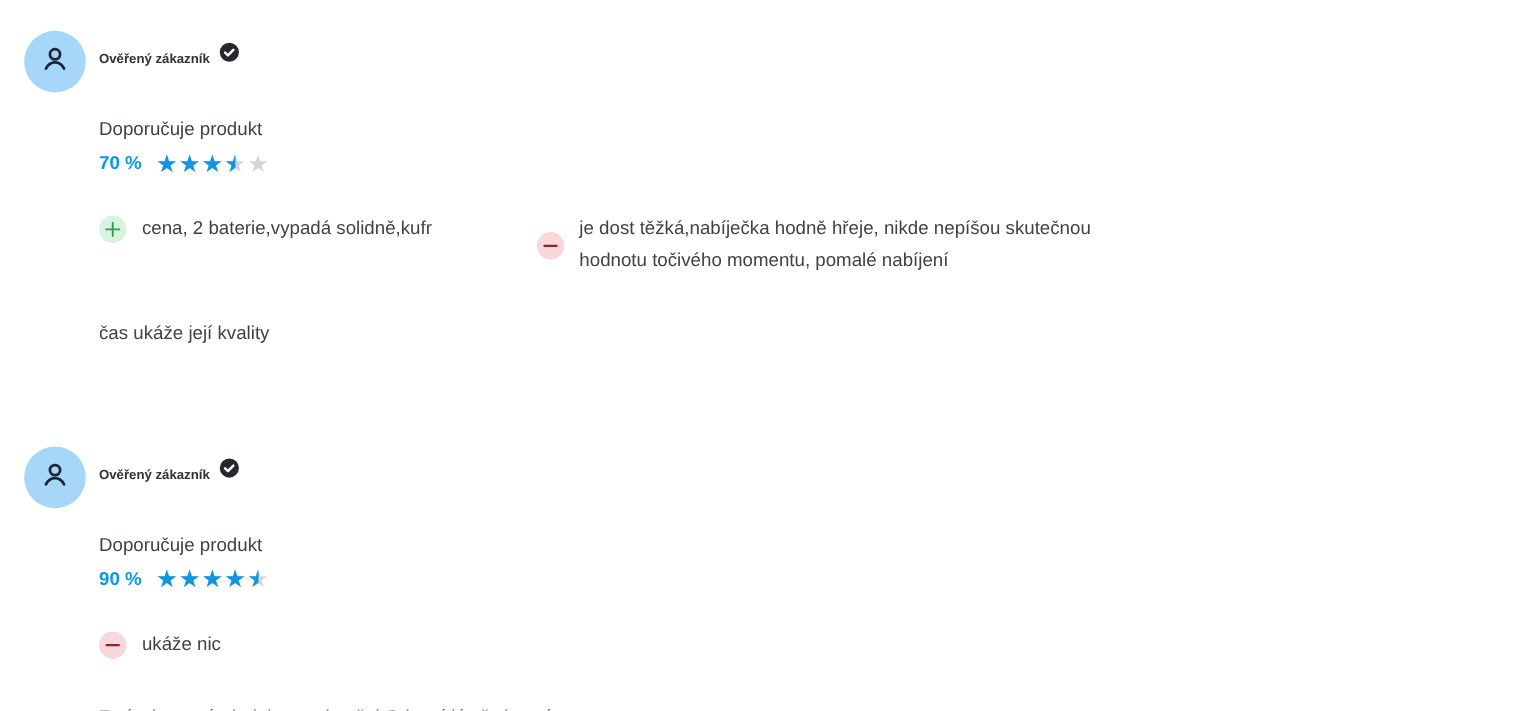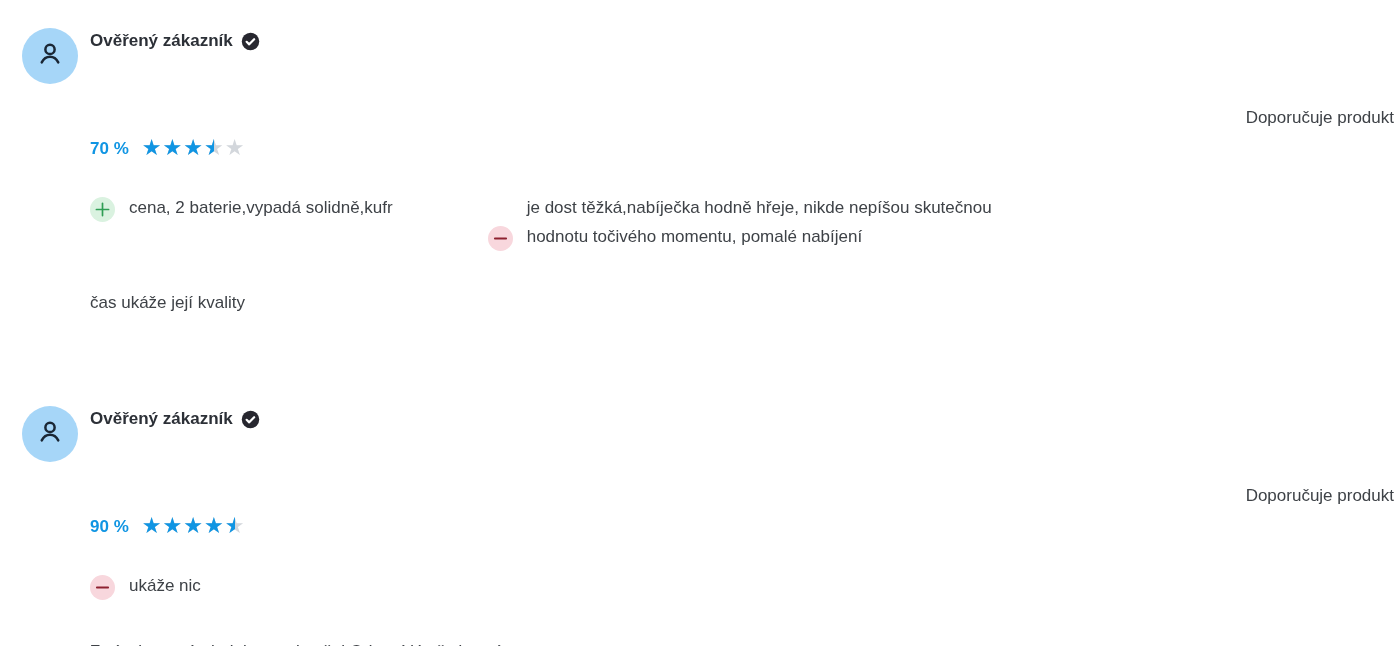--- a/index.html
+++ b/index.html
@@ -32,49 +32,49 @@
 
   .review-header{display:flex;align-items:flex-start;}
   .avatar{
     width:56px;height:56px;border-radius:50%;
     background:var(--avatar-bg);
     display:flex;align-items:center;justify-content:center;
     flex:0 0 56px;margin-right:12px;
   }
   .header-text{padding-top:2px;}
   .name-row{display:flex;align-items:center;gap:8px;line-height:22px;}
-  .author-name{font-weight:bold;color:var(--name);font-size:17px;}
+  .author-name{font-weight:bold;color:var(--name);font-size:12px;margin-top:12px;}
   .verified-badge{display:inline-flex;}
   .date-row{margin-top:5px;line-height:22px;color:var(--text);}
   .shop-link{
     color:var(--text);
     text-decoration:underline;
     text-underline-offset:3px;
     margin-left:0.28em;
     cursor:pointer;
   }
 
   .review-body{margin-left:68px;}
-  .recommend{margin-top:23px;line-height:22px;text-align:right;}
-  .rating-row{margin-top:9px;display:flex;align-items:flex-start;line-height:22px;}
+  .recommend{margin-top:23px;line-height:22px;}
+  .rating-row{margin-top:9px;display:flex;align-items:center;line-height:22px;}
   .rating-percent{color:var(--blue);font-weight:bold;margin-right:13px;}
   .stars{display:inline-flex;align-items:center;}
   .star{
     position:relative;display:inline-block;
     font-size:22px;line-height:19px;height:20px;
     margin-right:1px;color:var(--star-empty);
   }
   .star-base{display:inline-block;}
   .star-fill{
     position:absolute;left:0;top:0;height:100%;
     overflow:hidden;white-space:nowrap;color:var(--blue);
   }
 
   .proscons-row{margin-top:35px;display:flex;align-items:flex-start;gap:95px;}
-  .opinion{display:flex;align-items:flex-end;}
+  .opinion{display:flex;align-items:center;}
   .opinion-icon{
     width:25px;height:25px;border-radius:50%;
     display:flex;align-items:center;justify-content:center;
     flex:0 0 25px;margin-right:14px;margin-top:0;
   }
   .plus-icon{background:var(--plus-bg);}
   .minus-icon{background:var(--minus-bg);}
   .opinion-text{line-height:29px;margin-top:-2px;}
   .cons-text{max-width:482px;}
 

